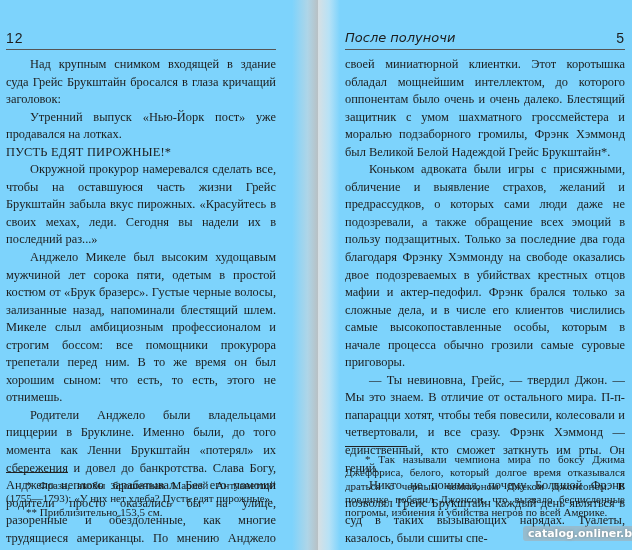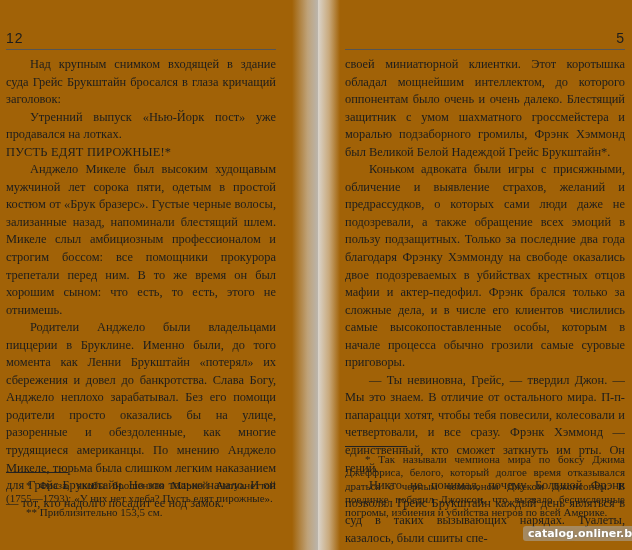--- a/index.html
+++ b/index.html
@@ -4,21 +4,21 @@
 <style>
   html, body { margin: 0; padding: 0; }
   body {
     width: 632px; height: 550px; overflow: hidden;
     background: #ffffff;
     font-family: "Liberation Serif", "DejaVu Serif", serif;
     color: #1d1d1d;
     position: relative;
   }
   .spread { position: absolute; left: 0; top: 0; width: 632px; height: 550px; }
-  .page { position: absolute; top: 0; height: 550px; background: #a16207; }
+  .page { position: absolute; top: 0; height: 550px; background: #7dd3fc; }
   .page.left { left: 0; width: 318px; }
   .page.right { left: 318px; width: 314px; }
   .gutter-shadow-l {
     position: absolute; left: 292px; top: 0; width: 26px; height: 550px;
     background: linear-gradient(to right, rgba(255,255,255,0) 0%, rgba(215,215,215,0.55) 60%, rgba(190,190,190,0.9) 100%);
   }
   .gutter-shadow-r {
     position: absolute; left: 318px; top: 0; width: 22px; height: 550px;
     background: linear-gradient(to right, rgba(225,225,225,0.9) 0%, rgba(240,240,240,0.5) 50%, rgba(255,255,255,0) 100%);
   }
@@ -69,33 +69,35 @@
 <div class="spread">
 
   <div class="page left">
     <div class="running-head">
       <span class="folio">12</span>
     </div>
     <div class="body-text">
       <p>Над крупным снимком входящей в здание суда Грейс Брукштайн бросался в глаза кричащий заголовок:</p>
       <p>Утренний выпуск «Нью-Йорк пост» уже продавался на лотках.</p>
       <p class="headline">ПУСТЬ ЕДЯТ ПИРОЖНЫЕ!*</p>
+      <p>Окружной прокурор намеревался сделать все, чтобы на оставшуюся часть жизни Грейс Брукштайн забыла вкус пирожных. «Красуйтесь в своих мехах, леди. Сегодня вы надели их в последний раз...»</p>
       <p>Анджело Микеле был высоким худощавым мужчиной лет сорока пяти, одетым в простой костюм от «Брук бразерс». Густые черные волосы, зализанные назад, напоминали блестящий шлем. Микеле слыл амбициозным профессионалом и строгим боссом: все помощники прокурора трепетали перед ним. В то же время он был хорошим сыном: что есть, то есть, этого не отнимешь.</p>
       <p>Родители Анджело были владельцами пиццерии в Бруклине. Именно были, до того момента как Ленни Брукштайн «потерял» их сбережения и довел до банкротства. Слава Богу, Анджело неплохо зарабатывал. Без его помощи родители просто оказались бы на улице, разоренные и обездоленные, как многие трудящиеся американцы. По мнению Анджело Микеле, тюрьма была слишком легким наказанием для Грейс Брукштайн. Но это только начало. И он — тот, кто надолго посадит ее под замок.</p>
 
     </div>
     <div class="fn-rule"></div>
     <div class="footnotes">
       <p>* Фраза, якобы брошенная Марией Антуанеттой (1755—1793): «У них нет хлеба? Пусть едят пирожные».</p>
       <p>** Приблизительно 153,5 см.</p>
     </div>
   </div>
 
   <div class="page right">
     <div class="running-head">
+      <span class="head-title">После полуночи</span>
       <span class="folio">5</span>
     </div>
     <div class="body-text">
       <p class="noindent">своей миниатюрной клиентки. Этот коротышка обладал мощнейшим интеллектом, до которого оппонентам было очень и очень далеко. Блестящий защитник с умом шахматного гроссмейстера и моралью подзаборного громилы, Фрэнк Хэммонд был Великой Белой Надеждой Грейс Брукштайн*.</p>
       <p>Коньком адвоката были игры с присяжными, обличение и выявление страхов, желаний и предрассудков, о которых сами люди даже не подозревали, а также обращение всех эмоций в пользу подзащитных. Только за последние два года благодаря Фрэнку Хэммонду на свободе оказались двое подозреваемых в убийствах крестных отцов мафии и актер-педофил. Фрэнк брался только за сложные дела, и в числе его клиентов числились самые высокопоставленные особы, которым в начале процесса обычно грозили самые суровые приговоры.</p>
       <p>— Ты невиновна, Грейс, — твердил Джон. — Мы это знаем. В отличие от остального мира. П-п-папарацци хотят, чтобы тебя повесили, колесовали и четвертовали, и все сразу. Фрэнк Хэммонд — единственный, кто сможет заткнуть им рты. Он гений.</p>
       <p>Никто не понимал, почему Большой Фрэнк позволял Грейс Брукштайн каждый день являться в суд в таких вызывающих нарядах. Туалеты, казалось, были сшиты спе-</p>
     </div>
     <div class="fn-rule"></div>
     <div class="footnotes">

